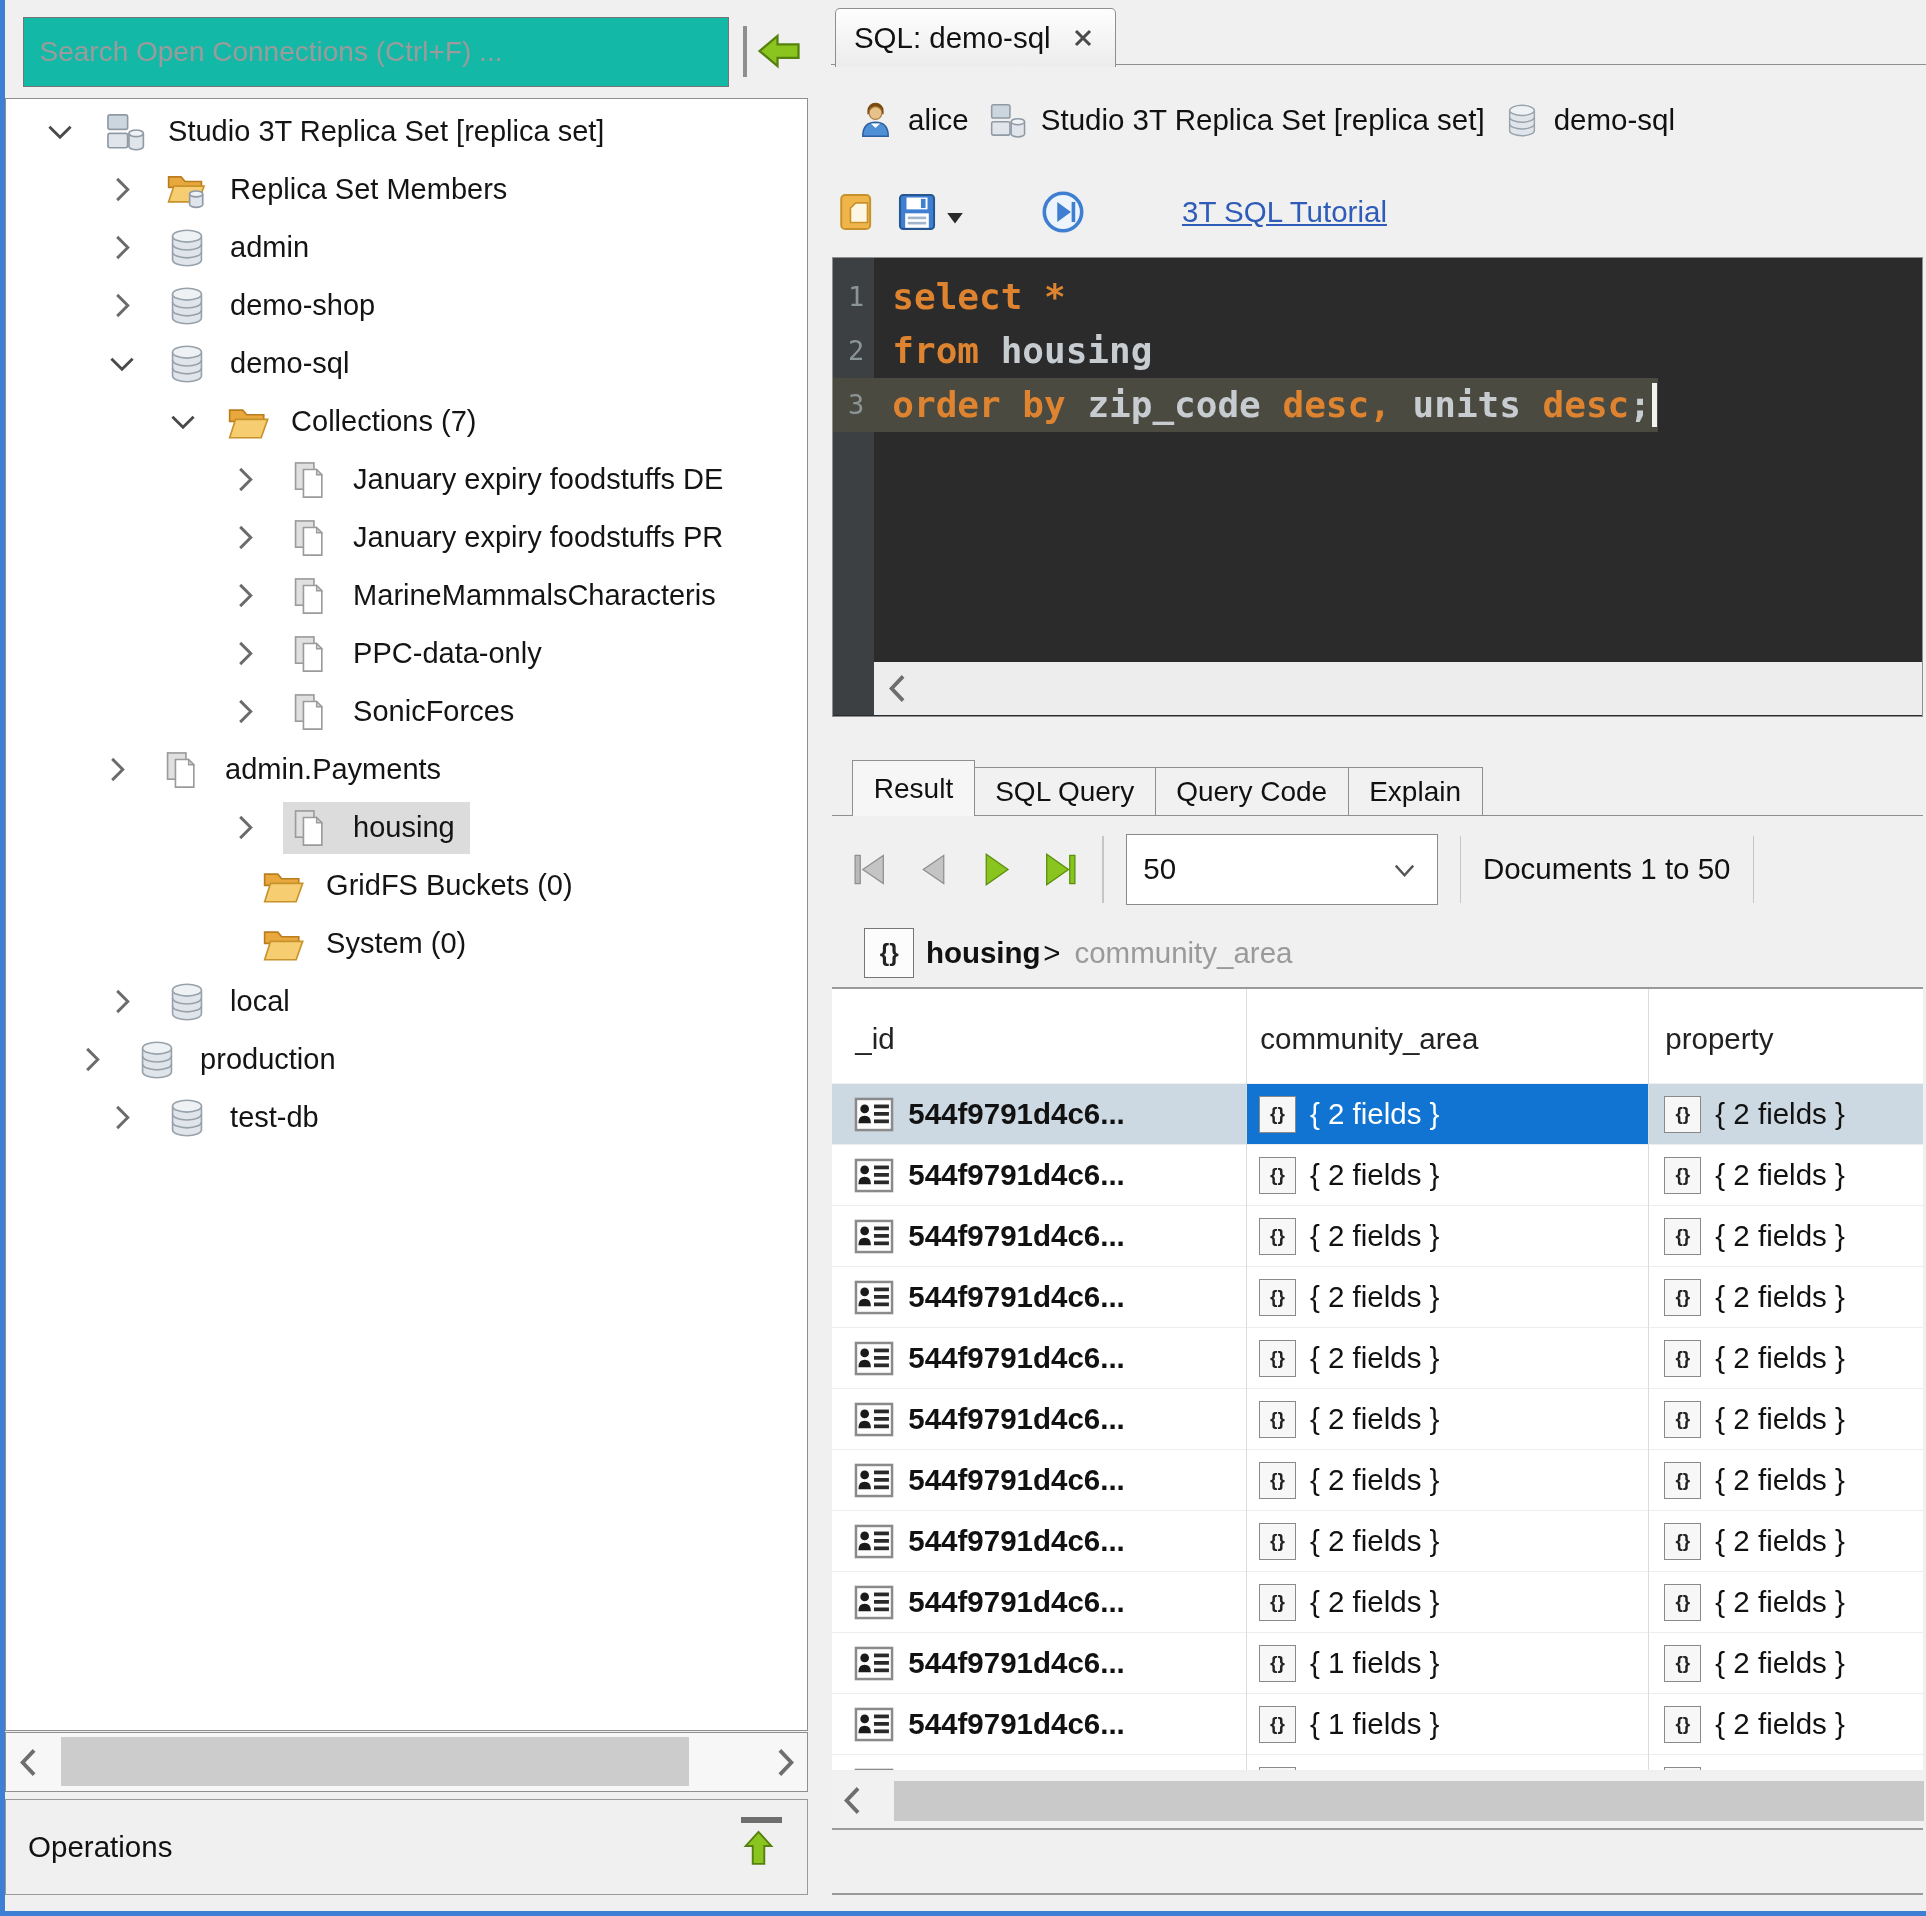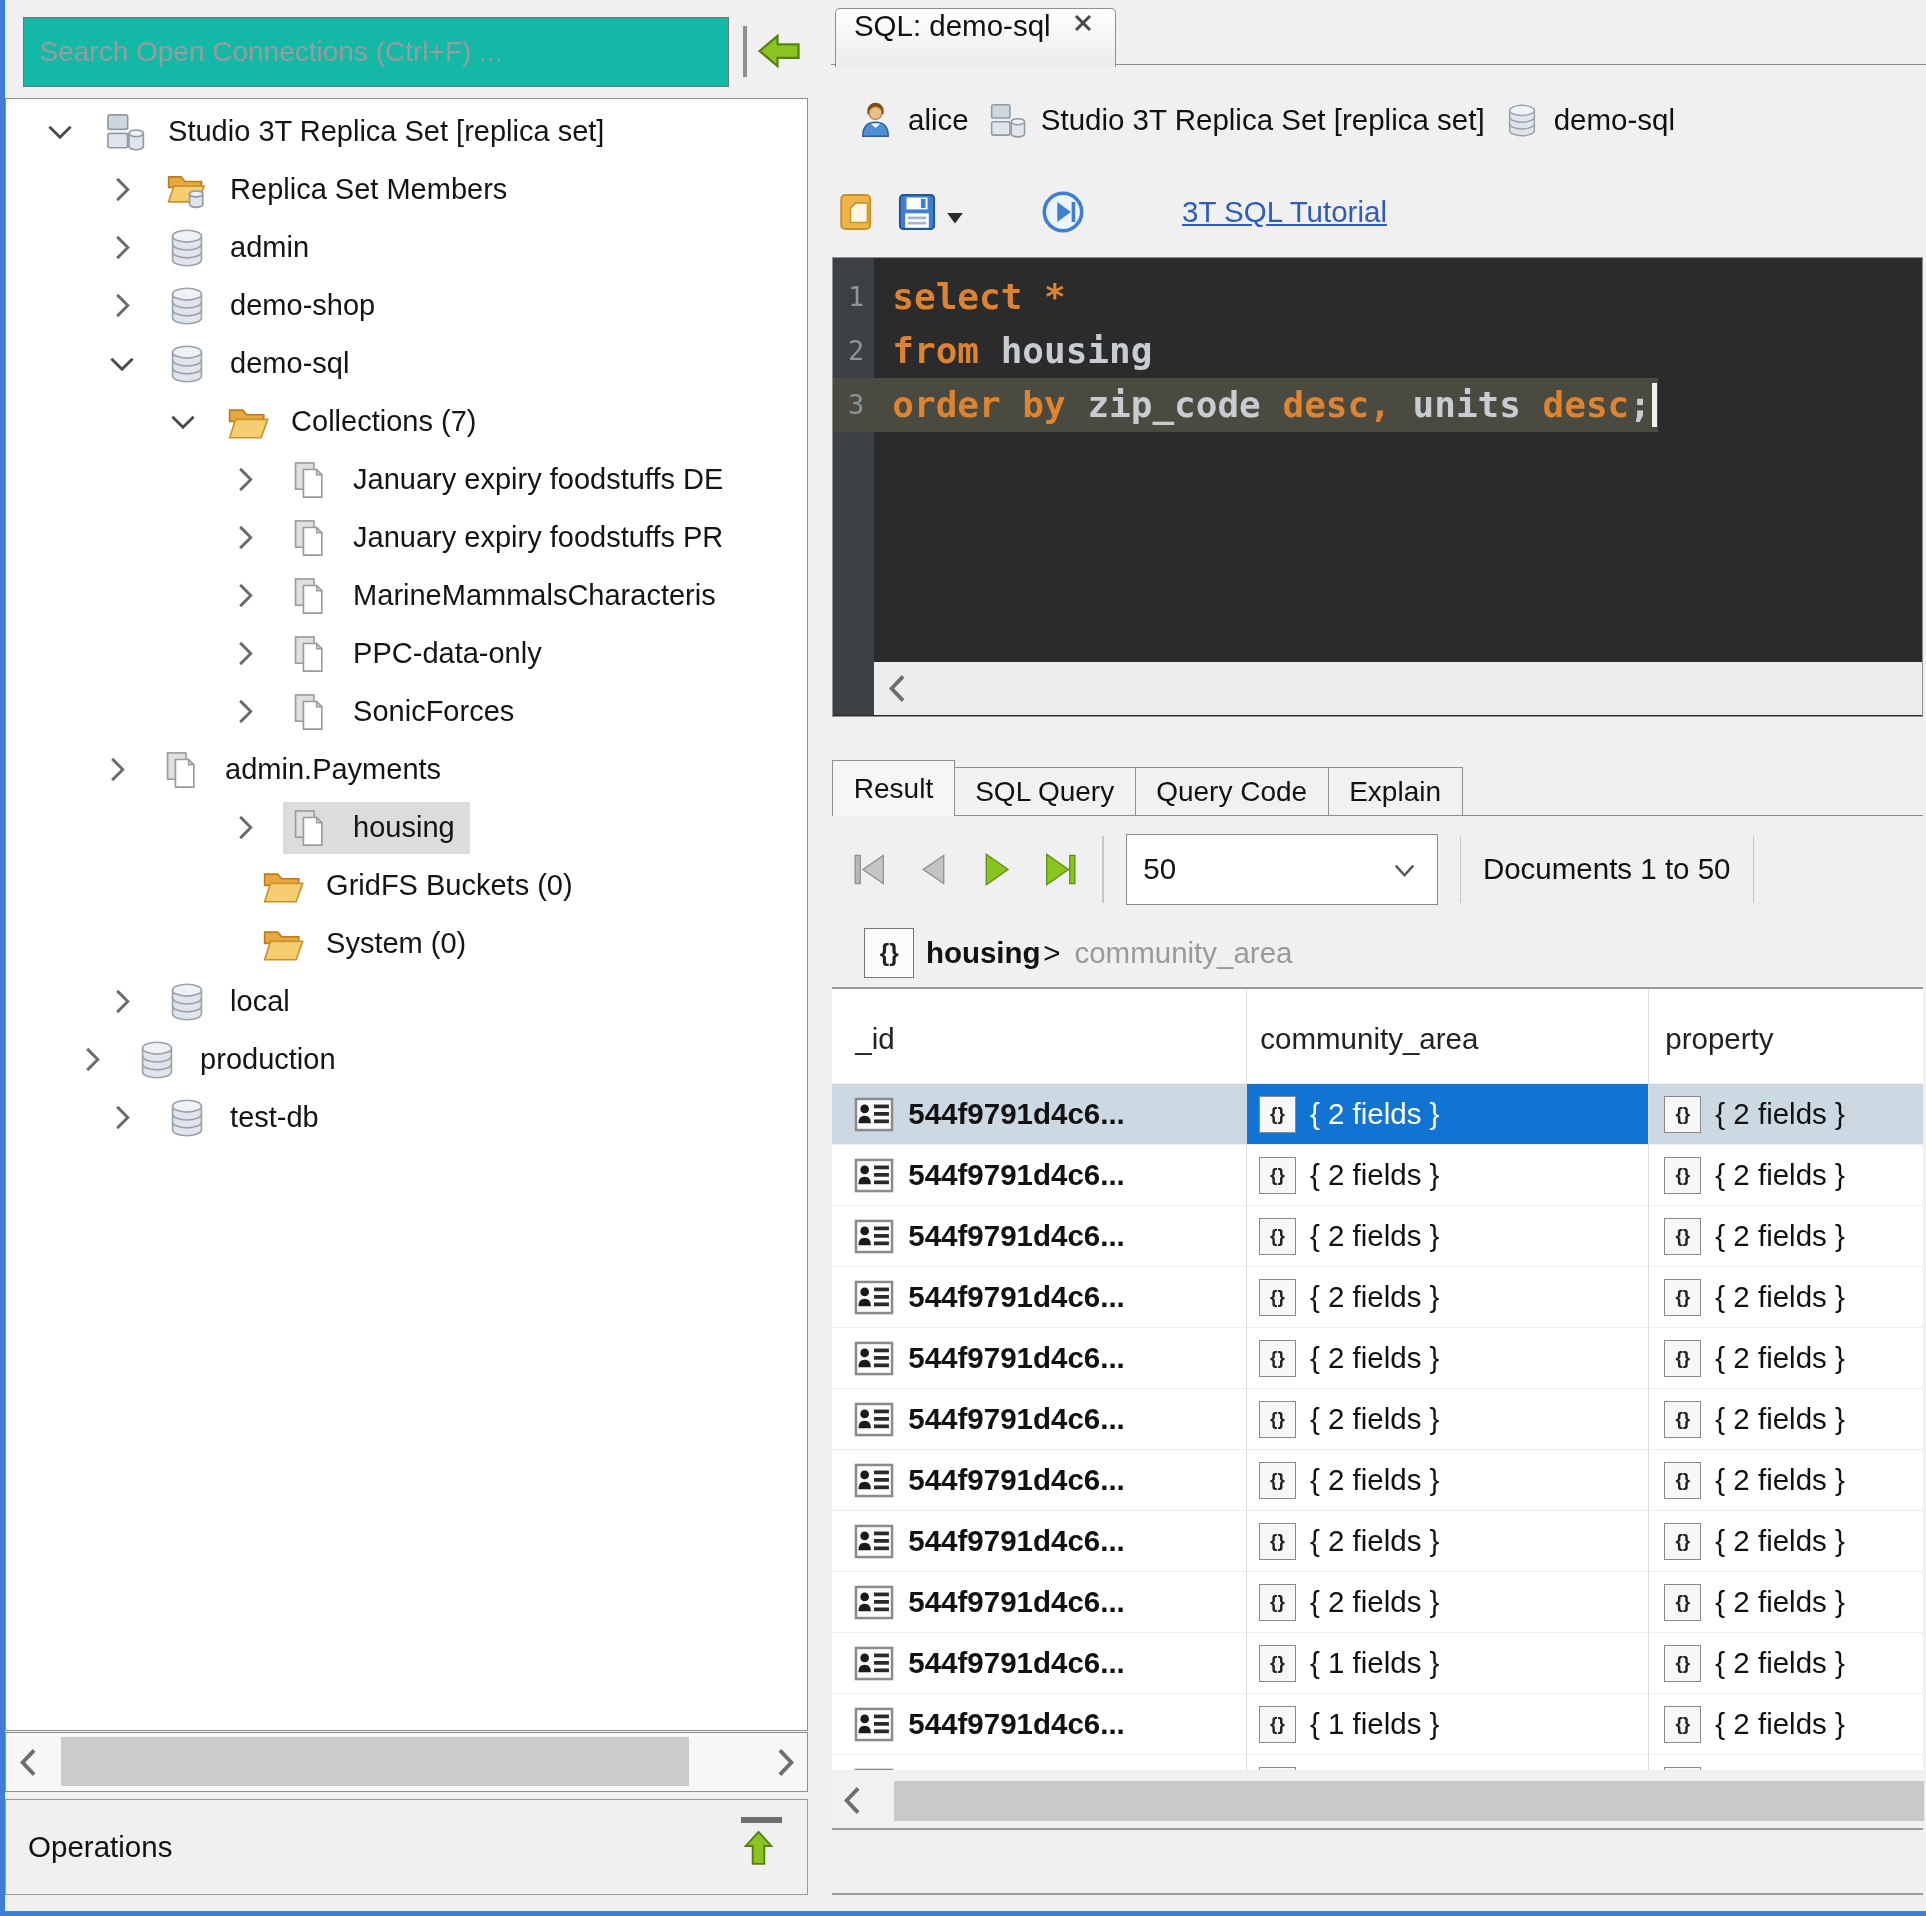--- a/index.html
+++ b/index.html
@@ -32,21 +32,21 @@
     border:1.3px solid #9a9a9a;box-sizing:border-box;display:flex;align-items:center;font-size:29.5px;color:#111;
     padding-left:22px;}
   #ops-restore{position:absolute;right:23px;top:16.7px;width:46px;height:62px;}
   #ops-restore .bar{width:41px;height:6.4px;background:#6e6e6e;margin:0 auto 5.1px auto;}
 
   
   #main{left:831px;top:0;width:1095px;height:1911px;}
   #tabstrip-line{position:absolute;left:0;top:64px;width:1095px;height:1.3px;background:#8f8f8f;}
   #editor-tab{position:absolute;left:3.9px;top:7.7px;height:58px;padding:0 18px;z-index:3;
     background:linear-gradient(#fefefe,#ececec);border:1.3px solid #8f8f8f;border-bottom:none;
-    border-radius:5.1px 5.1px 0 0;display:flex;align-items:flex-start;gap:18px;font-size:29.5px;color:#111;}
+    border-radius:5.1px 5.1px 0 0;display:flex;align-items:center;gap:18px;font-size:29.5px;color:#111;}
   #conn-row{position:absolute;left:0;top:81px;width:1095px;height:78px;display:flex;align-items:center;
     padding-left:26px;gap:14px;font-size:29.5px;color:#111;box-sizing:border-box;}
   #tools-row{position:absolute;left:0;top:172px;width:1095px;height:80px;display:flex;align-items:center;
     padding-left:5.1px;box-sizing:border-box;font-size:29.5px;}
   #tutorial-link{color:#2e5cb8;text-decoration:underline;}
 
   
   #editor{position:absolute;left:1.3px;top:257px;width:1091px;height:460px;border:1.3px solid #8f8f8f;
     background:#2b2b2b;box-sizing:border-box;}
   #gutter{position:absolute;left:0;top:0;width:41px;height:404px;background:#3c4042;}
@@ -61,21 +61,21 @@
   .caret{display:inline-block;width:4.5px;height:44px;background:#f2f2f2;margin-left:1.3px;}
   #editor-scroll{position:absolute;left:0;top:404px;width:1089px;height:53px;background:#ededed;}
   #editor-scroll .corner{position:absolute;left:0;top:0;width:41px;height:53px;background:#3c4042;}
 
   
   #rtabs{position:absolute;left:1.3px;top:760px;width:1091px;height:56px;display:flex;align-items:flex-end;}
   #rtabs-line{position:absolute;left:1.3px;top:815px;width:1091px;height:1.3px;background:#8f8f8f;}
   .rtab{border:1.3px solid #8f8f8f;background:#f1f1f1;height:49px;padding:0 20.5px;font-size:28px;color:#111;
     display:flex;align-items:center;border-left:none;box-sizing:border-box;}
   .rtab:first-child{border-left:1.3px solid #8f8f8f;}
-  .rtab.active{height:56px;background:#f6f6f6;border-bottom:none;position:relative;z-index:4;}
+  .rtab.active{height:56px;background:#f6f6f6;border-bottom:none;position:relative;z-index:4;margin-left:20px;}
   #pagination{position:absolute;left:1.3px;top:823px;width:1091px;height:92px;display:flex;align-items:center;
     gap:22px;padding-left:18px;box-sizing:border-box;font-size:29.5px;color:#111;}
   .pag-sep{width:1.3px;height:67px;background:#c6c6c6;}
   #page-size-combo{width:312px;height:71px;background:#fff;border:1.9px solid #8a8a8a;box-sizing:border-box;
     display:flex;align-items:center;padding:0 16.7px;font-size:29.5px;}
   #breadcrumb{position:absolute;left:1.3px;top:919px;width:1091px;height:67px;display:flex;align-items:center;
     padding-left:32px;box-sizing:border-box;font-size:29.5px;color:#111;}
   .bc-icon{width:50px;height:50px;border:1.9px solid #767676;background:#fcfcfc;display:flex;align-items:center;
     justify-content:center;font-weight:bold;font-size:24.4px;color:#222;box-sizing:border-box;margin-right:11.6px;}
   #bc-field{color:#9a9a9a;margin-left:14px;}

